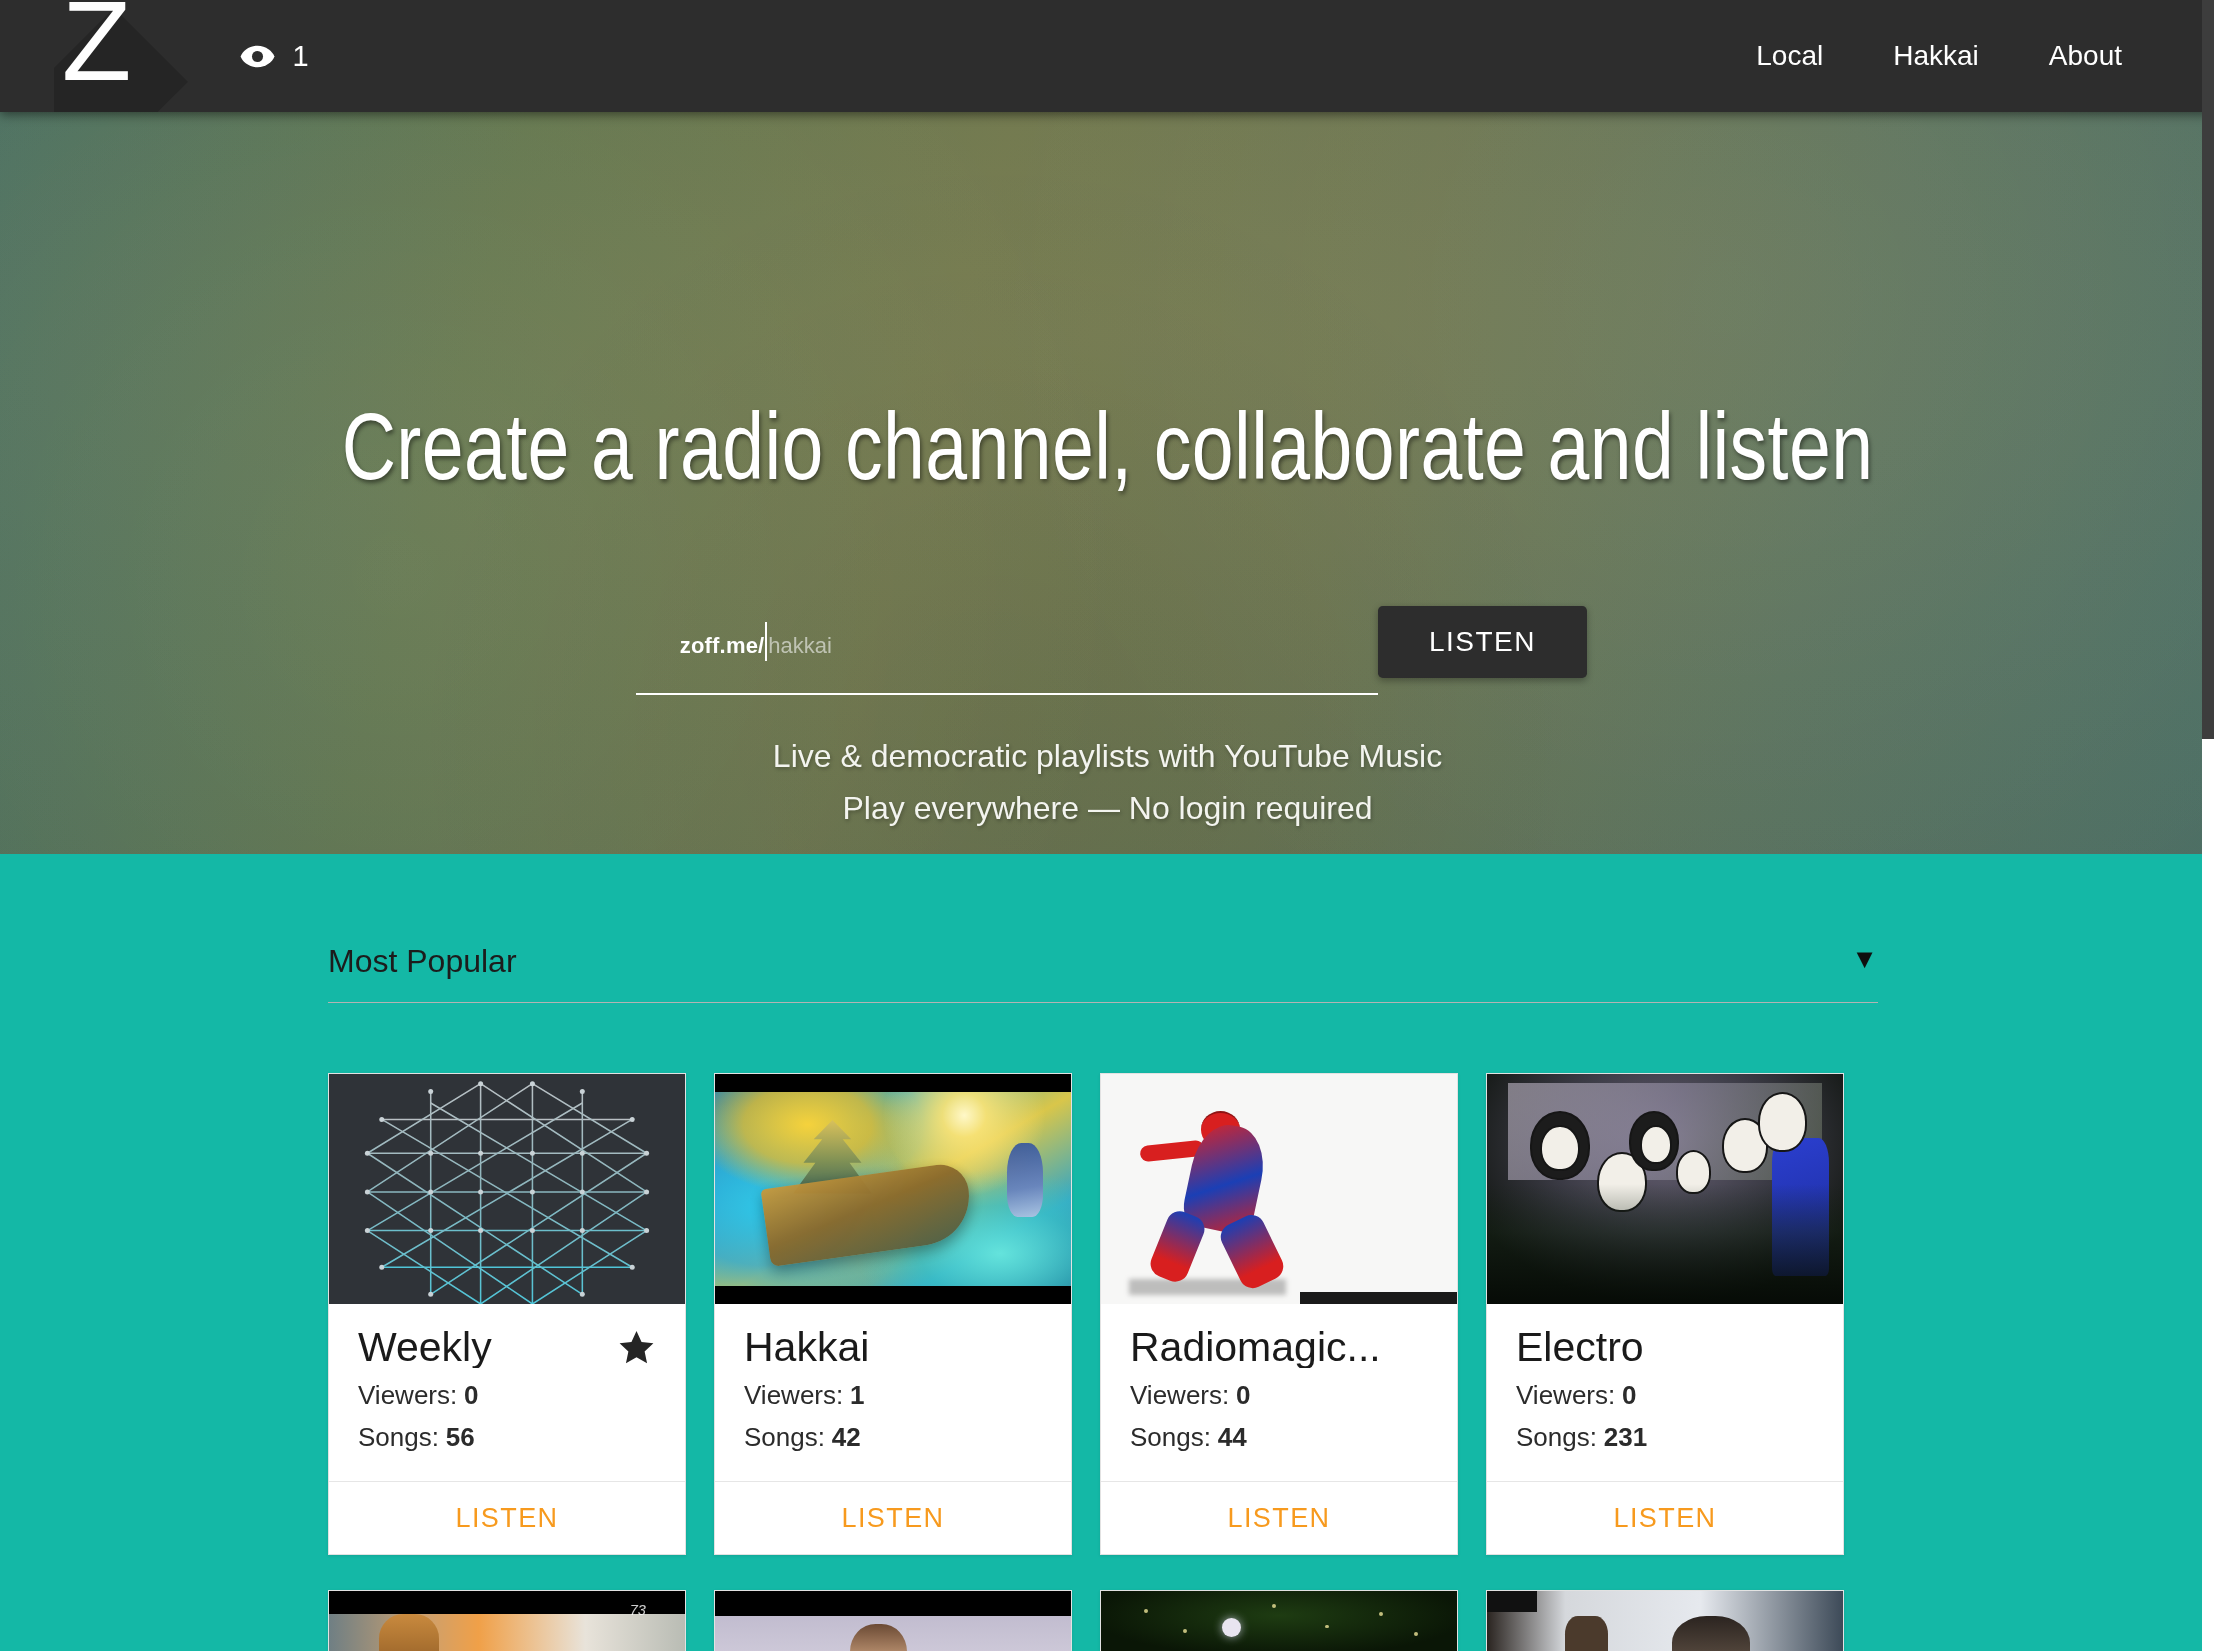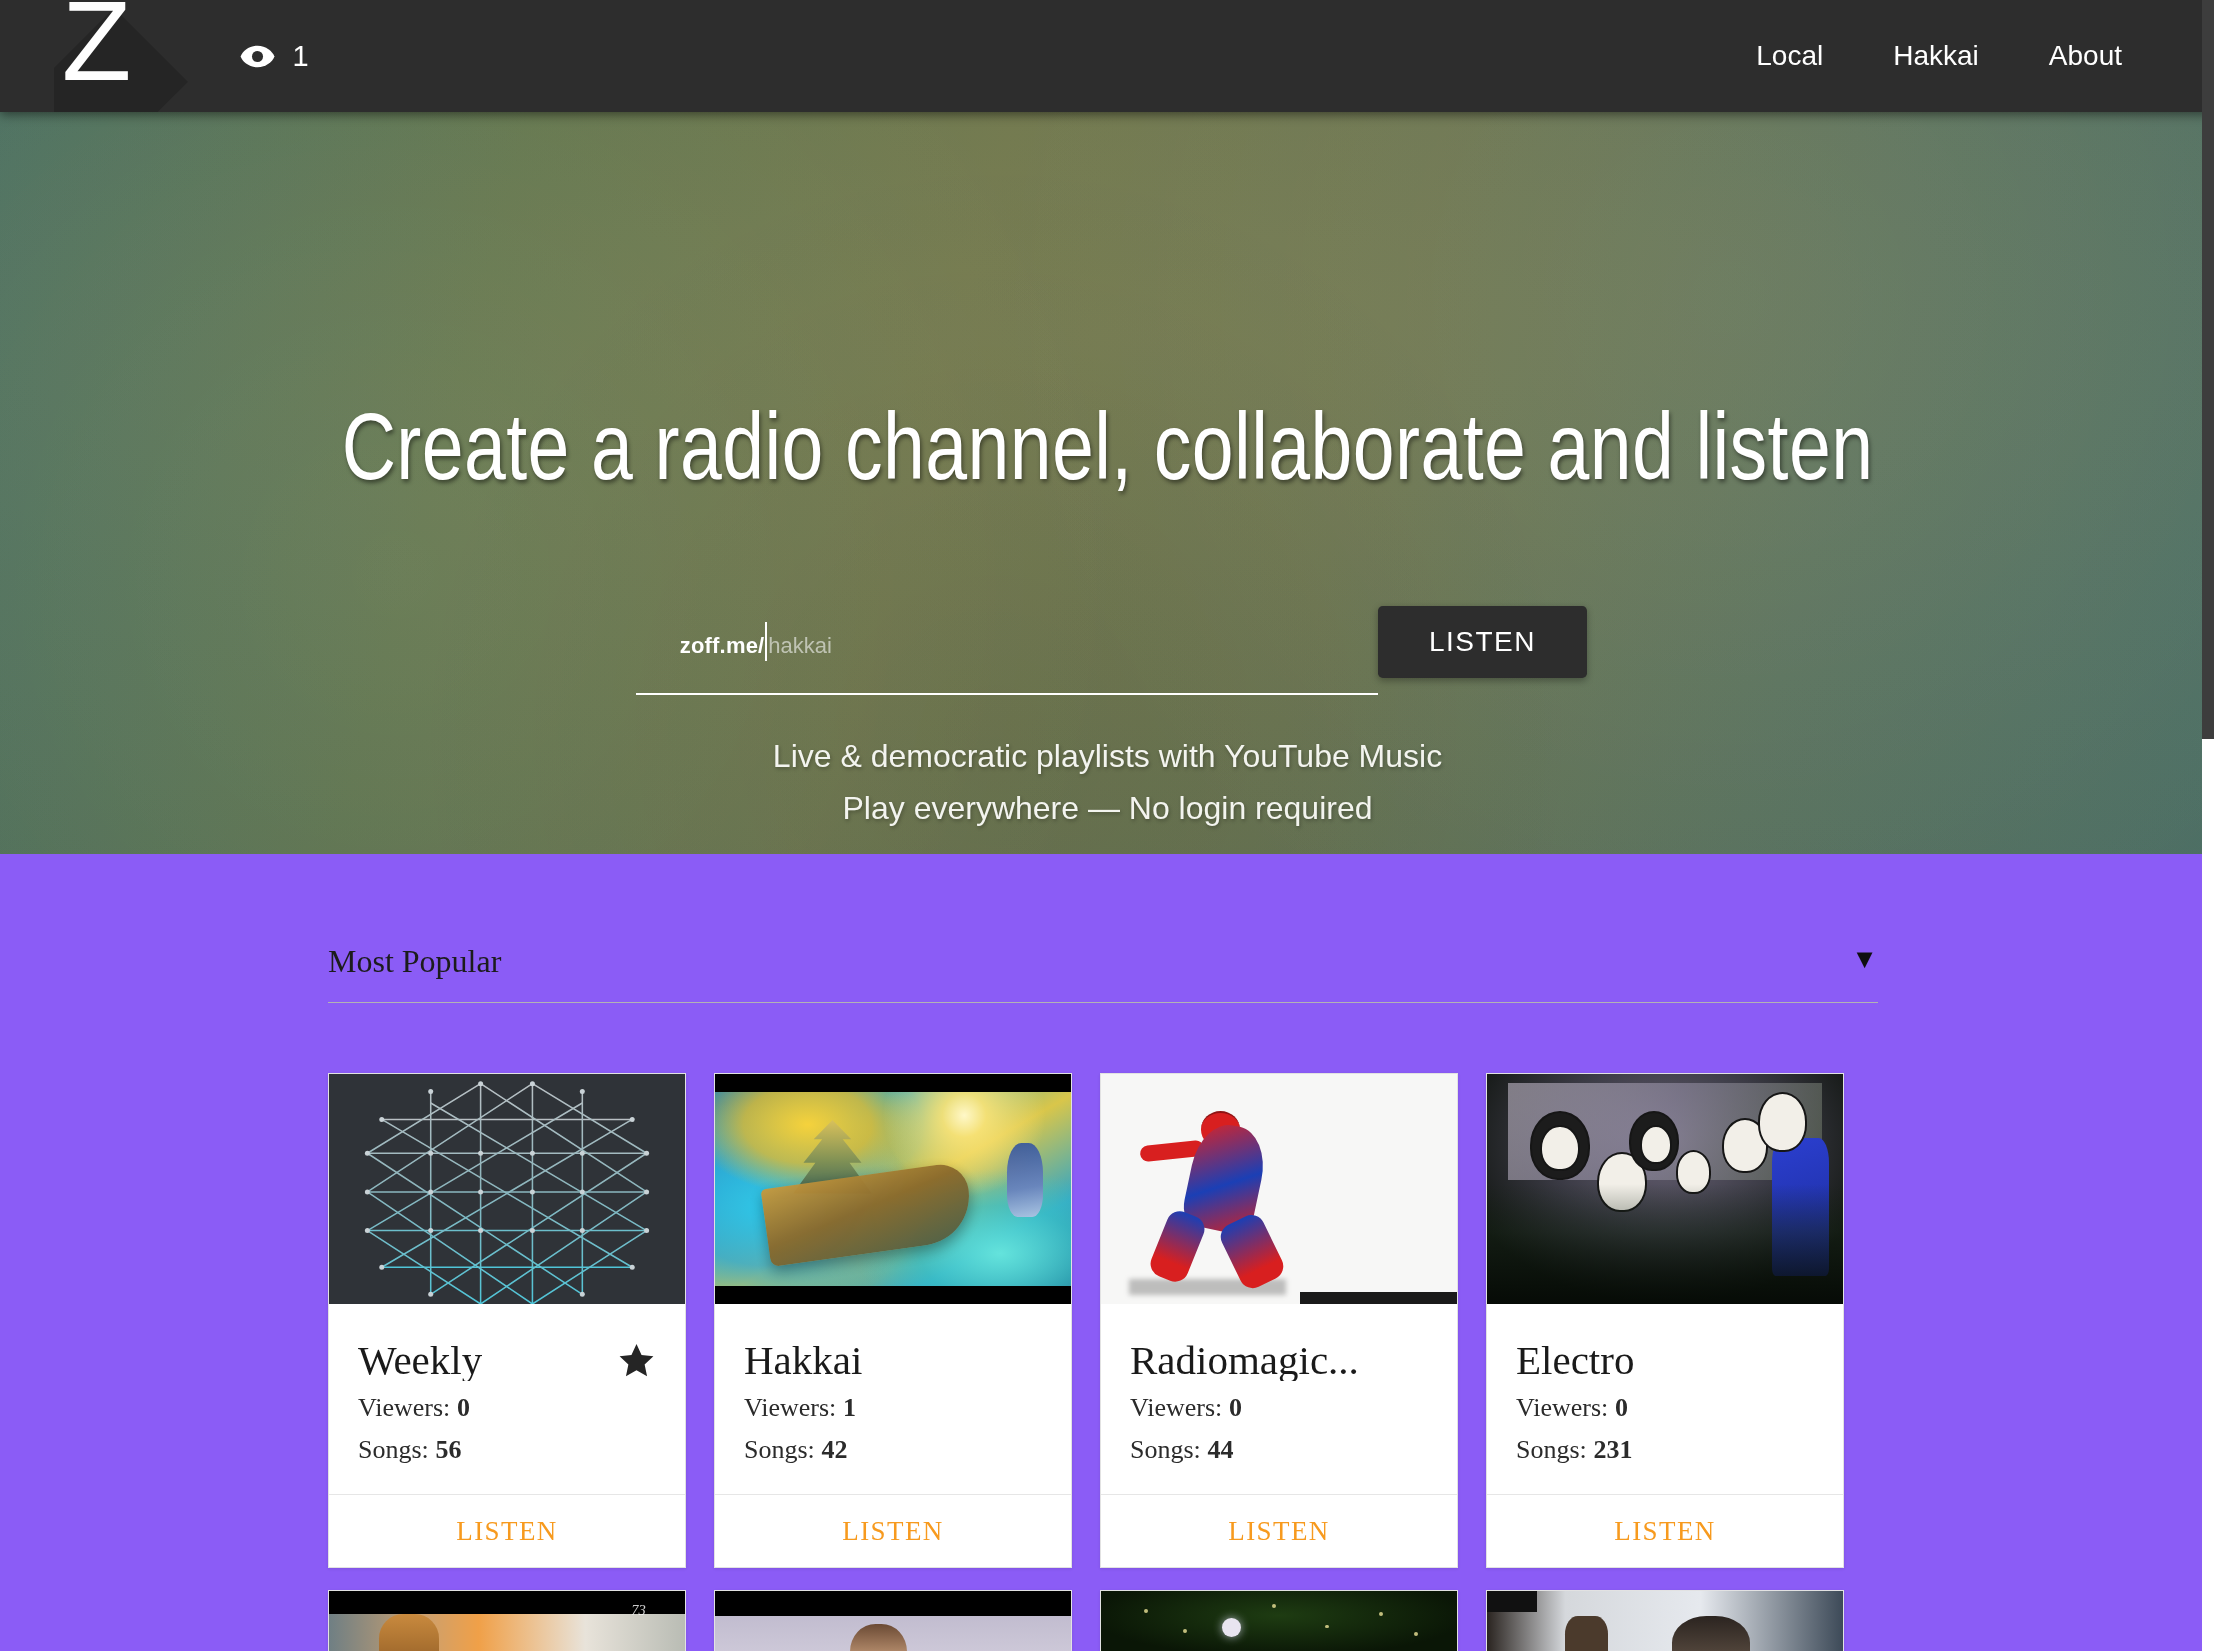--- a/index.html
+++ b/index.html
@@ -191,23 +191,22 @@
     line-height: 52px;
     text-shadow: 1px 1.9px 3.9px rgba(0,0,0,0.28);
   }
 
   
   .main {
     position: absolute;
     top: 854px; left: 0;
     width: 2215px;
     height: 798px;
-    background: #8b5cf6;
+    background: #14b8a6;
     overflow: hidden;
-    font-family: Liberation Serif, serif;
   }
 
   .section-head {
     position: absolute;
     left: 328px; top: 79px;
     width: 1550px;
     height: 70px;
     border-bottom: 1.9px solid #b3b3b3;
     display: flex;
     align-items: center;
@@ -245,21 +244,21 @@
     overflow: hidden;
   }
   .thumb {
     width: 100%;
     height: 230px;
     position: relative;
     overflow: hidden;
     background: #000;
   }
   .card-body {
-    padding: 29px 29px 23px 29px;
+    padding: 16px 29px 23px 29px;
     min-height: 157px;
   }
   .card-title-row {
     display: flex;
     align-items: center;
     justify-content: space-between;
     height: 54px;
   }
   .card-title {
     font-size: 41px;

